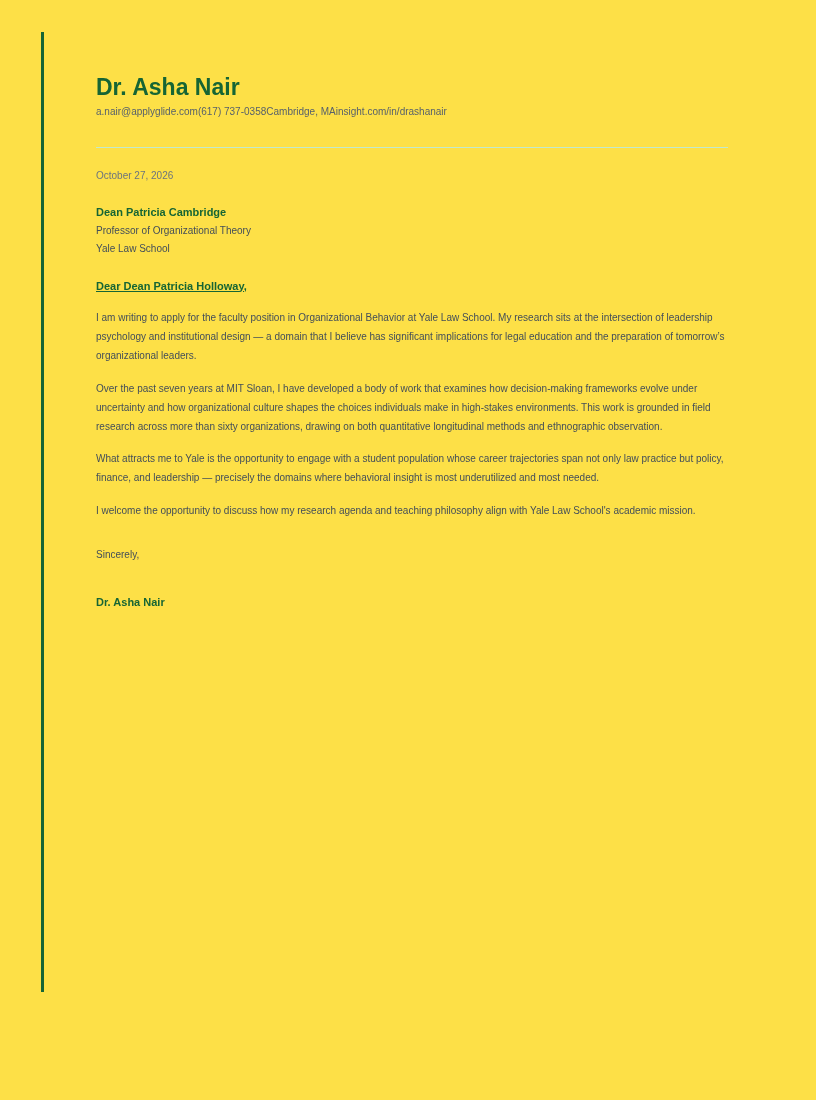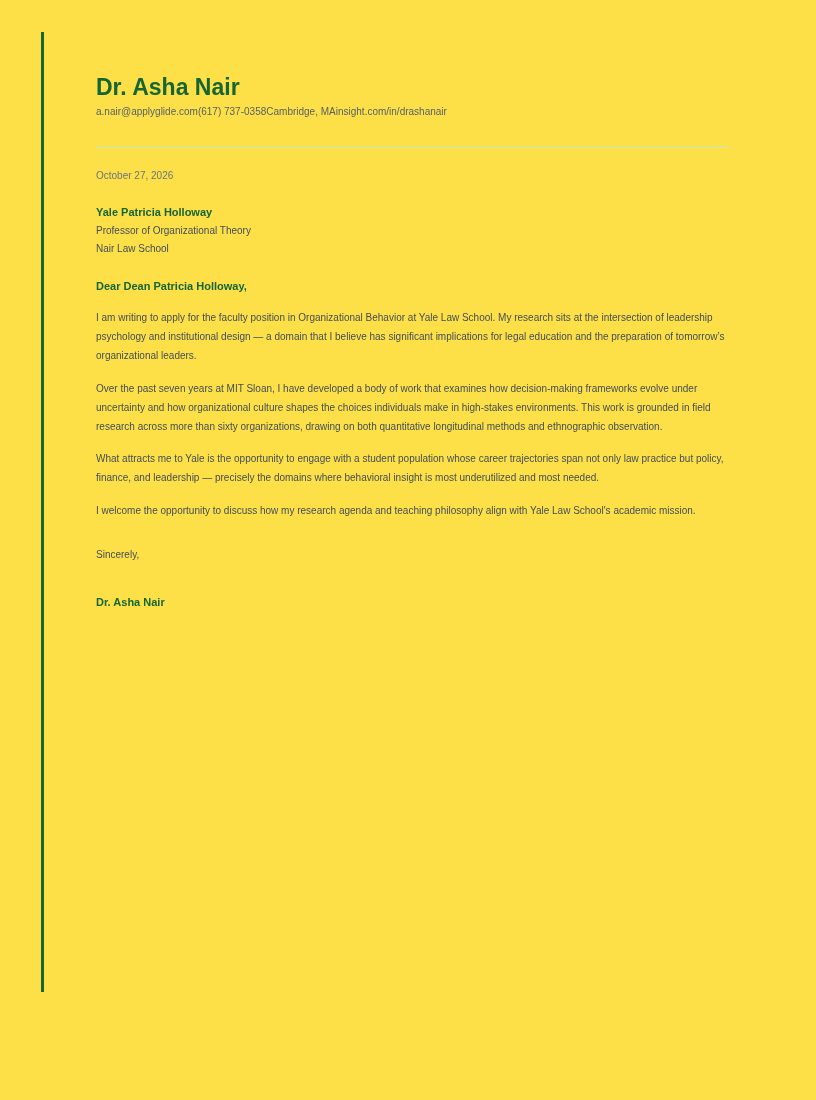--- a/index.html
+++ b/index.html
@@ -69,20 +69,21 @@
     color: #166534 !important;
     font-weight: bold;
     font-size: 11px !important;
   }
   .salutation {
     margin: 18px 0 0 0;
     font-size: 11px;
     line-height: 19px;
     color: #166534;
     font-weight: bold;
+    text-decoration: underline;
   }
   .para {
     margin: 13px 0 0 0;
     font-size: 10px;
     line-height: 19px;
     color: #434e59;
   }
   .para.first { margin-top: 12px; }
   .para.after-long { margin-top: 14px; }
   .closing {
@@ -114,23 +115,23 @@
       <span>(617) 737-0358</span>
       <span>Cambridge, MA</span>
       <span>insight.com/in/drashanair</span>
     </div>
 
     <hr class="divider">
 
     <p class="date">October 27, 2026</p>
 
     <div class="recipient">
-      <p class="green-bold">Yale Patricia Holloway</p>
+      <p class="green-bold">Dean Patricia Cambridge</p>
       <p>Professor of Organizational Theory</p>
-      <p>Nair Law School</p>
+      <p>Yale Law School</p>
     </div>
 
     <p class="salutation">Dear Dean Patricia Holloway,</p>
 
     <p class="para first">I am writing to apply for the faculty position in Organizational Behavior at Yale Law School. My research sits at the intersection of leadership psychology and institutional design — a domain that I believe has significant implications for legal education and the preparation of tomorrow’s organizational leaders.</p>
 
     <p class="para after-long">Over the past seven years at MIT Sloan, I have developed a body of work that examines how decision-making frameworks evolve under uncertainty and how organizational culture shapes the choices individuals make in high-stakes environments. This work is grounded in field research across more than sixty organizations, drawing on both quantitative longitudinal methods and ethnographic observation.</p>
 
     <p class="para">What attracts me to Yale is the opportunity to engage with a student population whose career trajectories span not only law practice but policy, finance, and leadership — precisely the domains where behavioral insight is most underutilized and most needed.</p>
 

